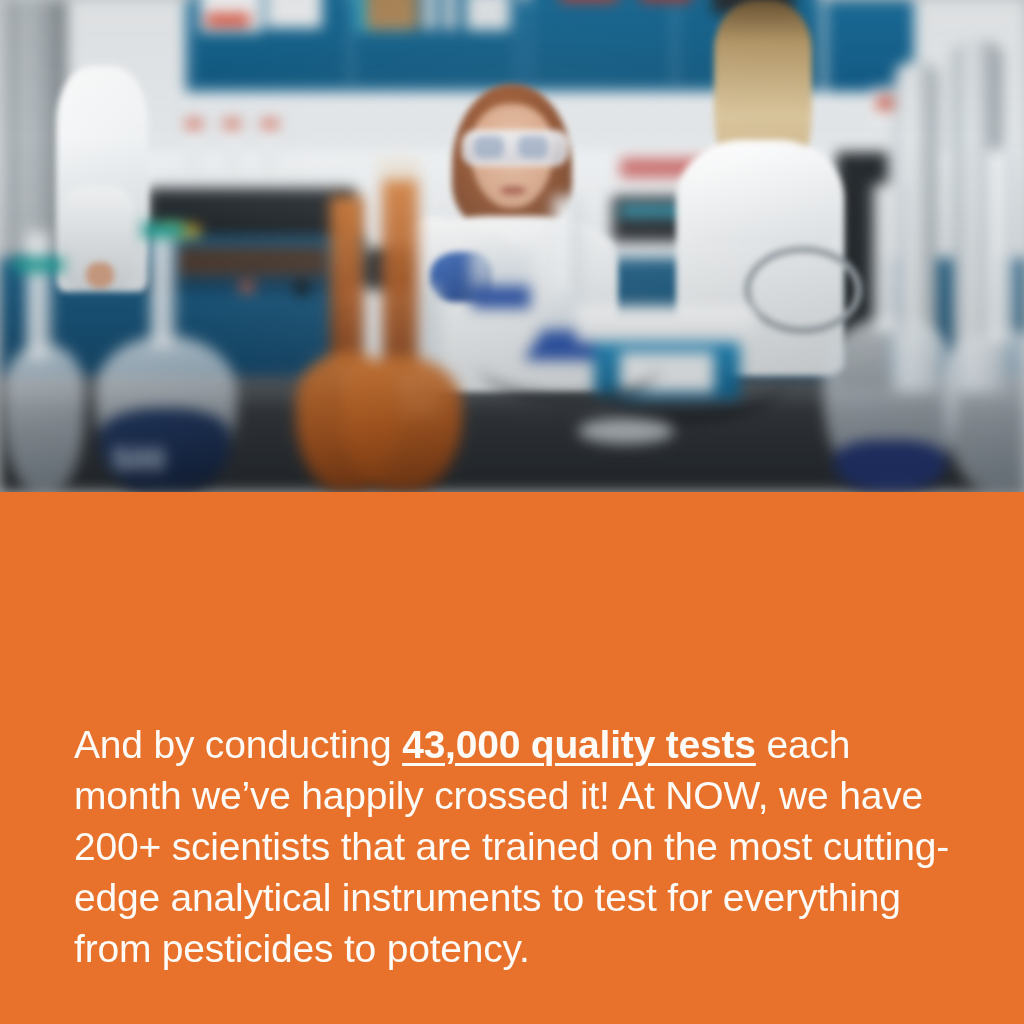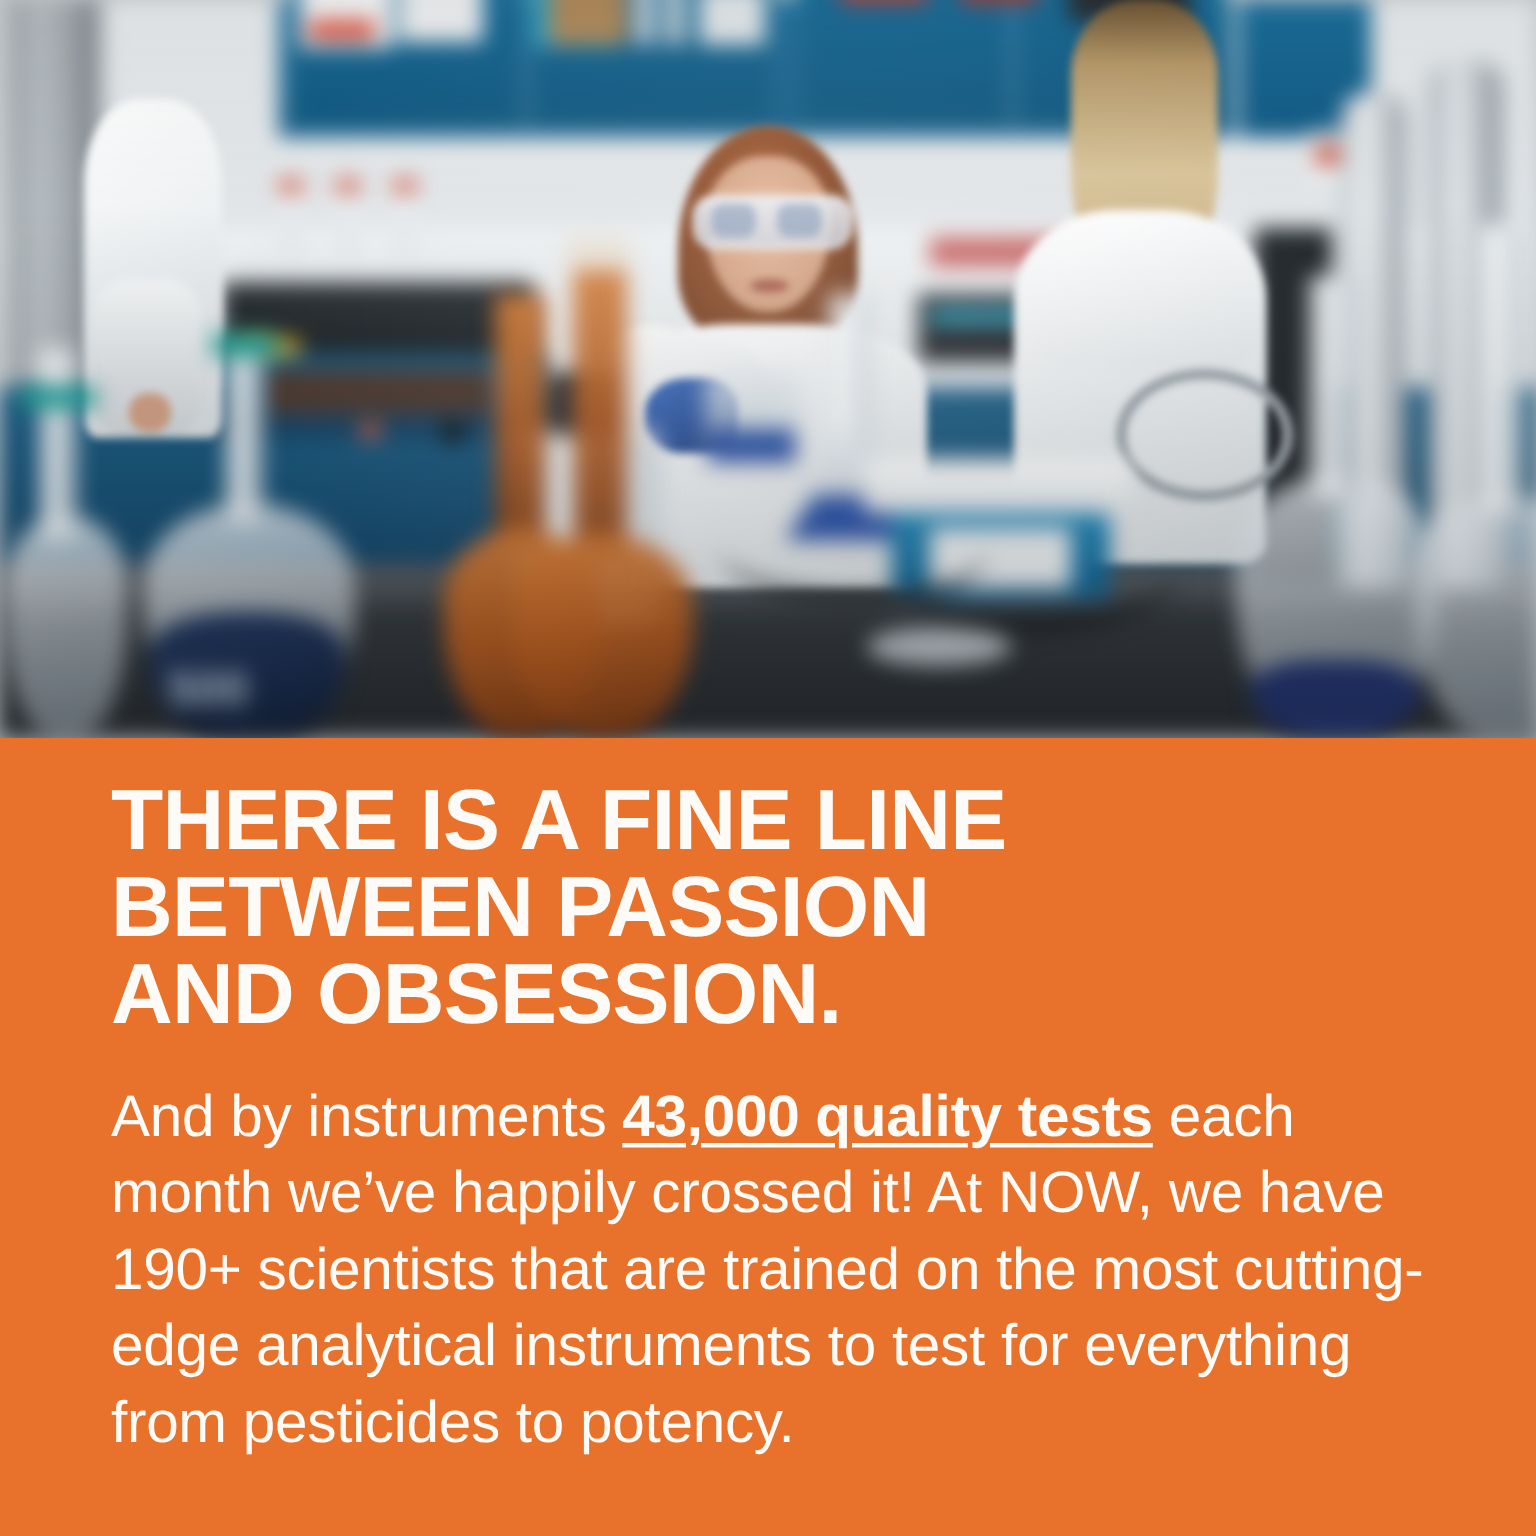--- a/index.html
+++ b/index.html
@@ -298,20 +298,17 @@
 
       <div class="ph" style="left:606px;top:356px;width:180px;height:58px;border-bottom:7px solid #16191c;border-radius:0 0 60% 40%;"></div>
       <div class="ph" style="left:480px;top:330px;width:180px;height:66px;border-bottom:6px solid #1a1e21;border-radius:0 0 50% 50%;"></div>
     </div>
 
     <div class="photo-grade"></div>
   </div>
 
   <div class="panel">
 
-    <div class="headline">THERE IS A FINE LINE
-BETWEEN PASSION
-AND OBSESSION.</div>
-
-    <div class="body-copy"><span>And by instruments </span><span class="hl">43,000 quality tests</span><span> each month we’ve happily crossed it! At NOW, we have 190+ scientists that are trained on the most cutting-edge analytical instruments to test for everything from pesticides to potency.</span></div>
+
+    <div class="body-copy"><span>And by conducting </span><span class="hl">43,000 quality tests</span><span> each month we’ve happily crossed it! At NOW, we have 200+ scientists that are trained on the most cutting-edge analytical instruments to test for everything from pesticides to potency.</span></div>
 
   </div>
 </div>
 
 </body></html>

